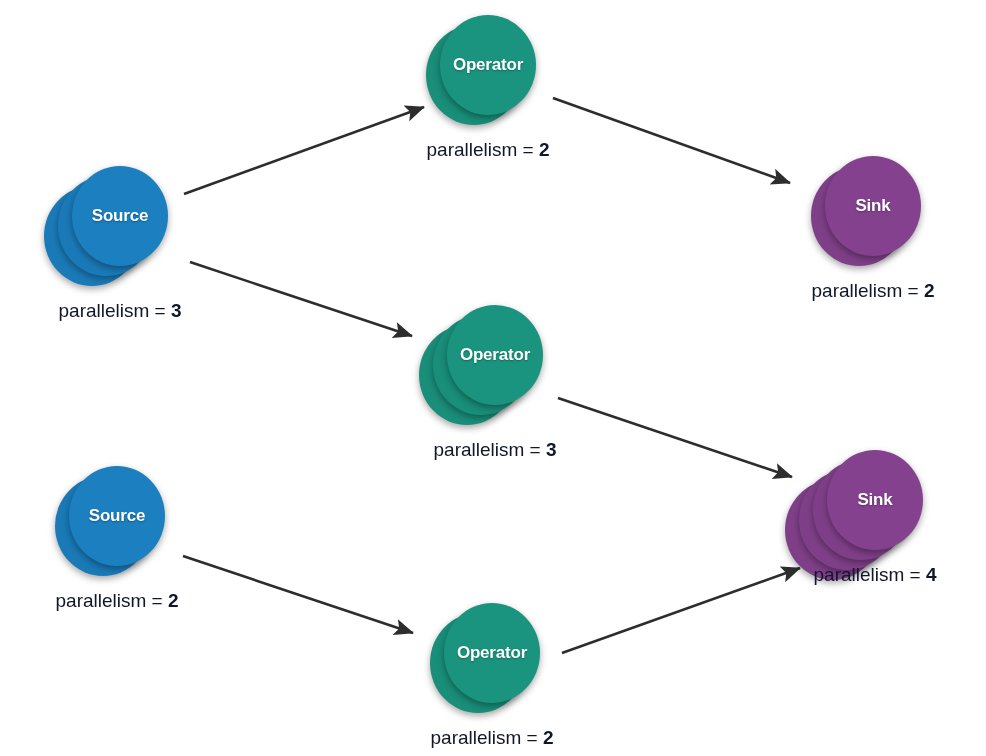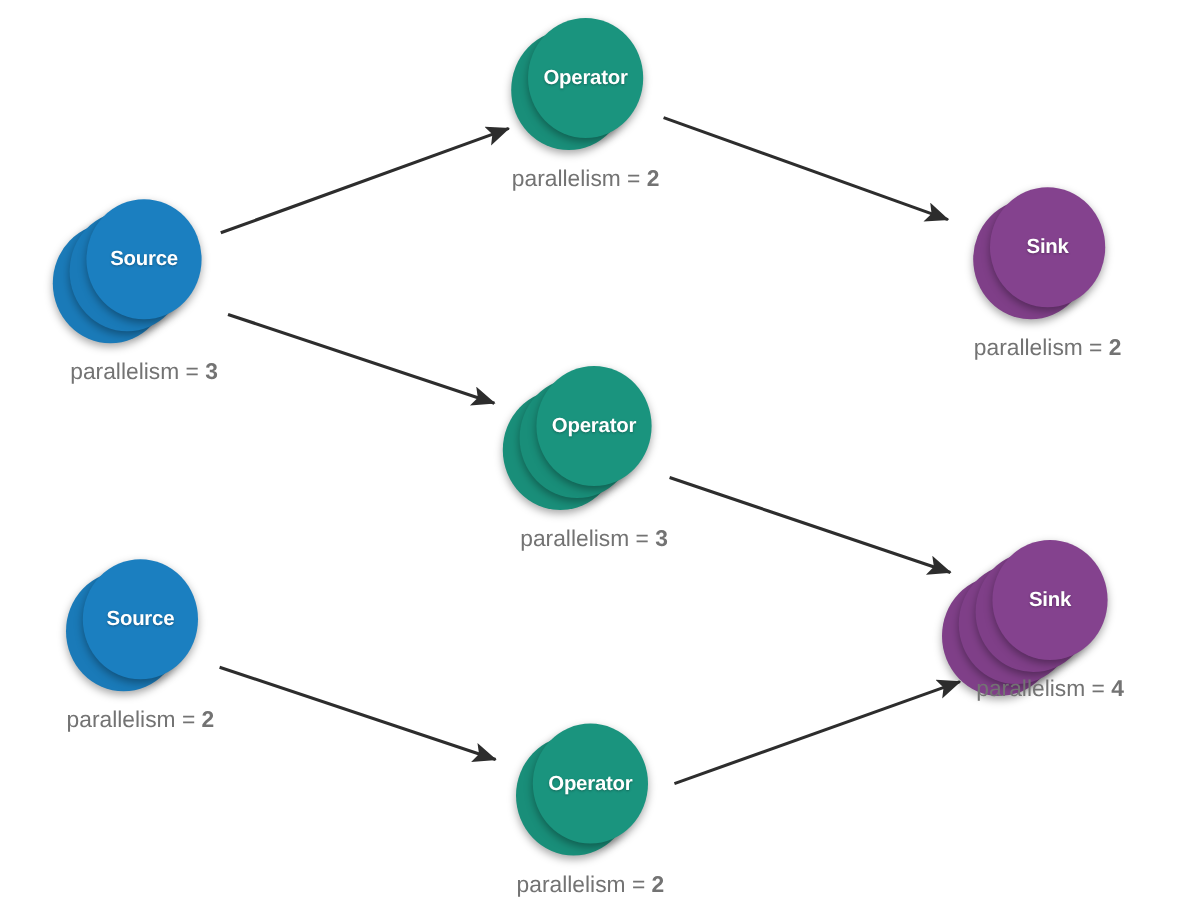--- a/index.html
+++ b/index.html
@@ -67,21 +67,21 @@
     letter-spacing: -0.2px;
     text-shadow: 0 1px 2px rgba(0,0,0,0.30);
     pointer-events: none;
     white-space: nowrap;
   }
 
   .par-label {
     position: absolute;
     z-index: 3;
     font-size: 19px;
-    color: #737373;
+    color: #0f172a;
     white-space: nowrap;
   }
   .par-label .par-value {
     font-weight: bold;
   }
 </style>
 </head>
 <body>
 
 <div id="diagram-canvas">

